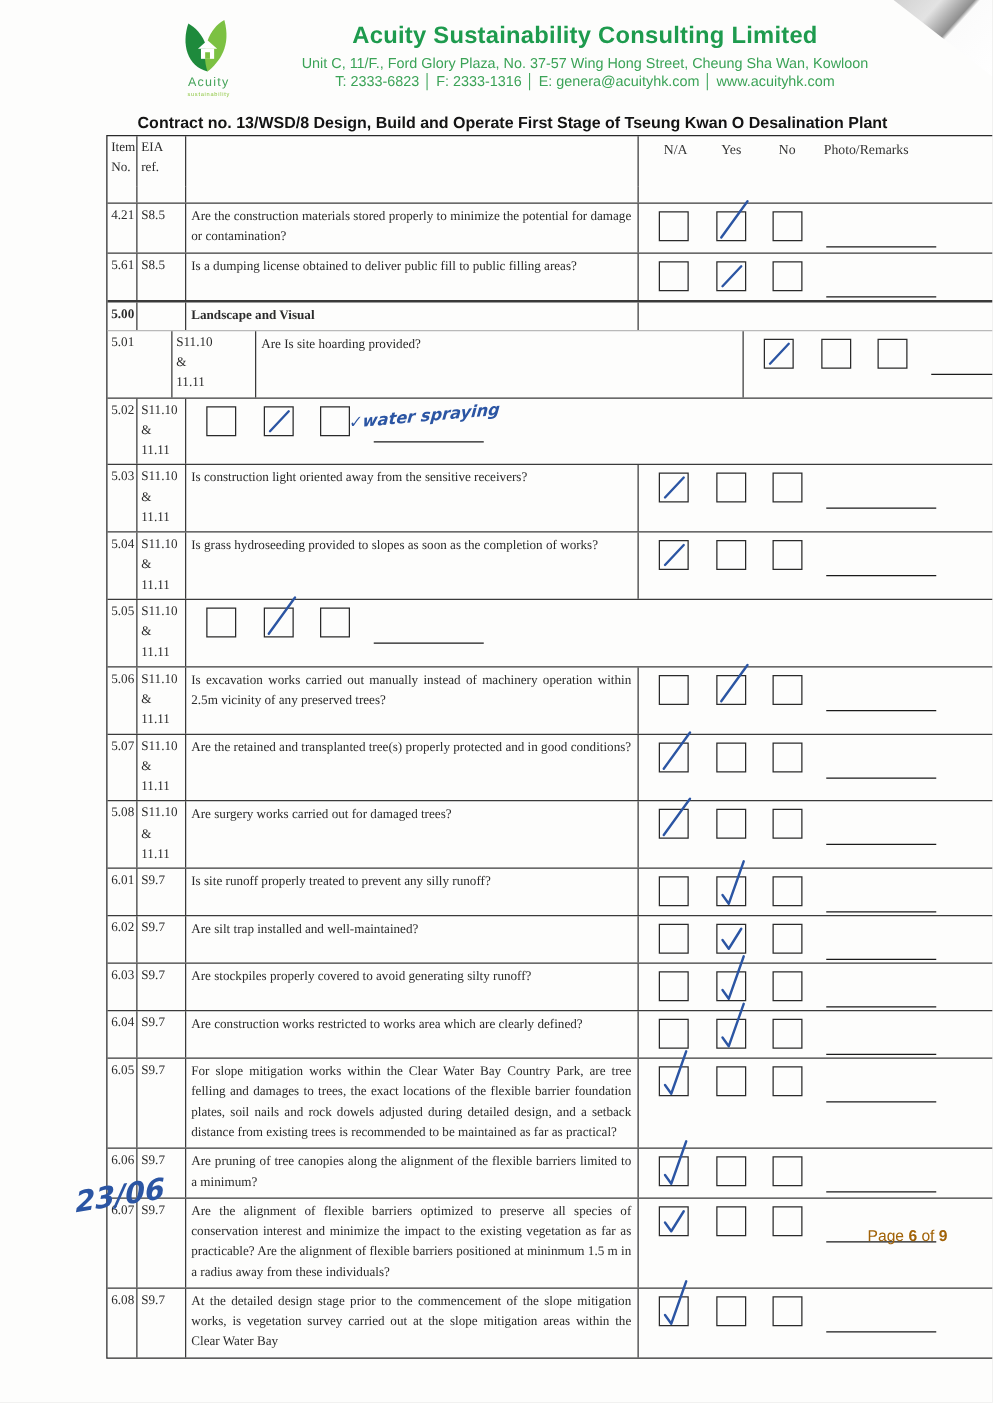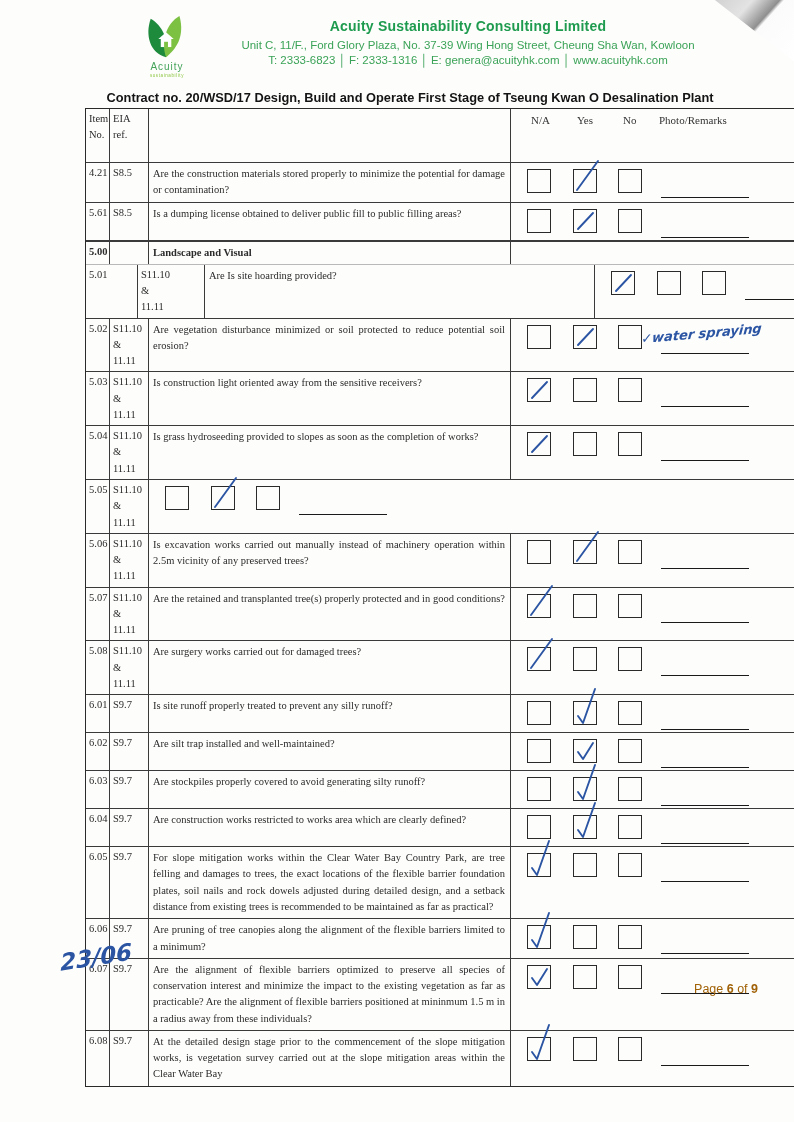--- a/index.html
+++ b/index.html
@@ -8,21 +8,21 @@
   
   .corner-fold{position:absolute;top:0;right:0;width:92px;height:64px;
         background:linear-gradient(132deg,#cccccc 0%,#e3e3e3 34%,#8f8f8f 52%,#fbfbfb 55%,#ffffff 100%);
         clip-path:polygon(14% 0,100% 0,100% 96%);}
   
   .logo{position:absolute;left:112px;top:14px;width:110px;text-align:center;}
   .logo svg{display:block;margin:0 auto;}
   .logo-name{font-family:"Liberation Sans",sans-serif;color:#45a45a;font-size:10px;letter-spacing:1px;margin-top:1px;}
   .logo-tagline{font-family:"Liberation Sans",sans-serif;color:#8cc63f;font-size:4.5px;letter-spacing:.6px;margin-top:1px;}
   .header-text{position:absolute;left:218px;top:18px;width:500px;text-align:center;font-family:"Liberation Sans",sans-serif;}
-  .company-name{font-size:14px;font-weight:bold;color:#1e9b4e;letter-spacing:.2px;}
+  .company-name{font-size:19px;font-weight:bold;color:#1e9b4e;letter-spacing:.2px;}
   .address-line{font-size:11.5px;color:#3ba357;margin-top:5px;}
   .contacts-line{font-size:11.5px;color:#3ba357;margin-top:3px;}
   .contract-title{position:absolute;left:85px;top:90px;width:650px;text-align:center;
         font-family:"Liberation Sans",sans-serif;font-size:12.8px;font-weight:bold;color:#141414;}
   
   .table{position:absolute;left:85px;top:108px;width:788px;border:1.6px solid #2a2a2a;box-sizing:border-box;
         font-size:10.5px;line-height:1.55;}
   .row{display:flex;border-top:1px solid #3a3a3a;align-items:stretch;}
   .row:first-child{border-top:none;}
   .cell{box-sizing:border-box;border-left:1px solid #3a3a3a;padding:2px 3px;}
@@ -66,25 +66,25 @@
       <path d="M21 26 L29 19 L37 26 Z" fill="#ffffff"></path>
       <rect x="23.5" y="26" width="11" height="8.5" fill="#ffffff"></rect>
       <rect x="27" y="29" width="4" height="5.5" fill="#7cc142"></rect>
     </svg>
     <div class="logo-name">Acuity</div>
     <div class="logo-tagline">sustainability</div>
   </div>
 
   <div class="header-text">
     <div class="company-name">Acuity Sustainability Consulting Limited</div>
-    <div class="address-line">Unit C, 11/F., Ford Glory Plaza, No. 37-39 Wing Hong Street, Cheung Sha Wan, Kowloon</div>
+    <div class="address-line">Unit C, 11/F., Ford Glory Plaza, No. 37-57 Wing Hong Street, Cheung Sha Wan, Kowloon</div>
     <div class="contacts-line">T: 2333-6823 │ F: 2333-1316 │ E: genera@acuityhk.com │ www.acuityhk.com</div>
   </div>
 
-  <div class="contract-title">Contract no. 20/WSD/17 Design, Build and Operate First Stage of Tseung Kwan O Desalination Plant</div>
+  <div class="contract-title">Contract no. 13/WSD/8 Design, Build and Operate First Stage of Tseung Kwan O Desalination Plant</div>
 
   <div class="table">
     <div class="row header-row">
       <div class="cell c-item">Item
 No.</div>
       <div class="cell c-eia">EIA ref.</div>
       <div class="cell c-q"></div>
       <div class="cell c-ans">
         <span class="hdr-label hdr-na">N/A</span>
         <span class="hdr-label hdr-yes">Yes</span>
@@ -148,21 +148,20 @@
             </span>
             <span class="box box-yes"></span>
             <span class="box box-no"></span>
             <span class="remark-line"></span>
           </div>
         </div>
         <div class="row item">
           <div class="cell c-item">5.02</div>
           <div class="cell c-eia">S11.10 &amp;
 11.11</div>
-          <div class="cell c-q">Are vegetation disturbance minimized or soil protected to reduce potential soil erosion?</div>
           <div class="cell c-ans">
             <span class="box box-na"></span>
             <span class="box box-yes">
               <svg width="26" height="26" viewBox="0 0 26 26">
                 <path d="M6 21 L21 5" fill="none" stroke="#2b55a3" stroke-width="1.9" stroke-linecap="round" stroke-linejoin="round"></path>
               </svg>
             </span>
             <span class="box box-no"></span>
             <span class="remark-line"></span>
             <span class="handwriting">✓water spraying</span>

